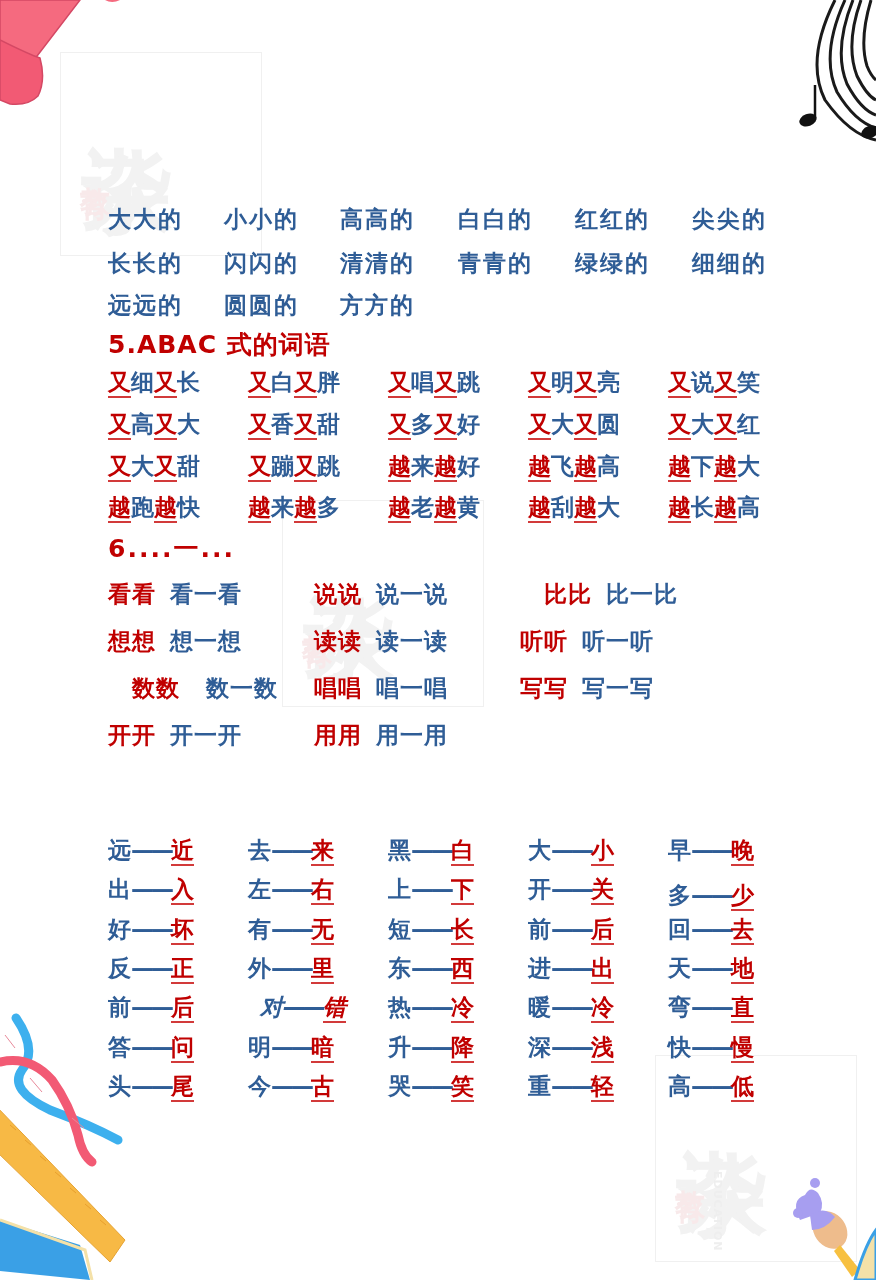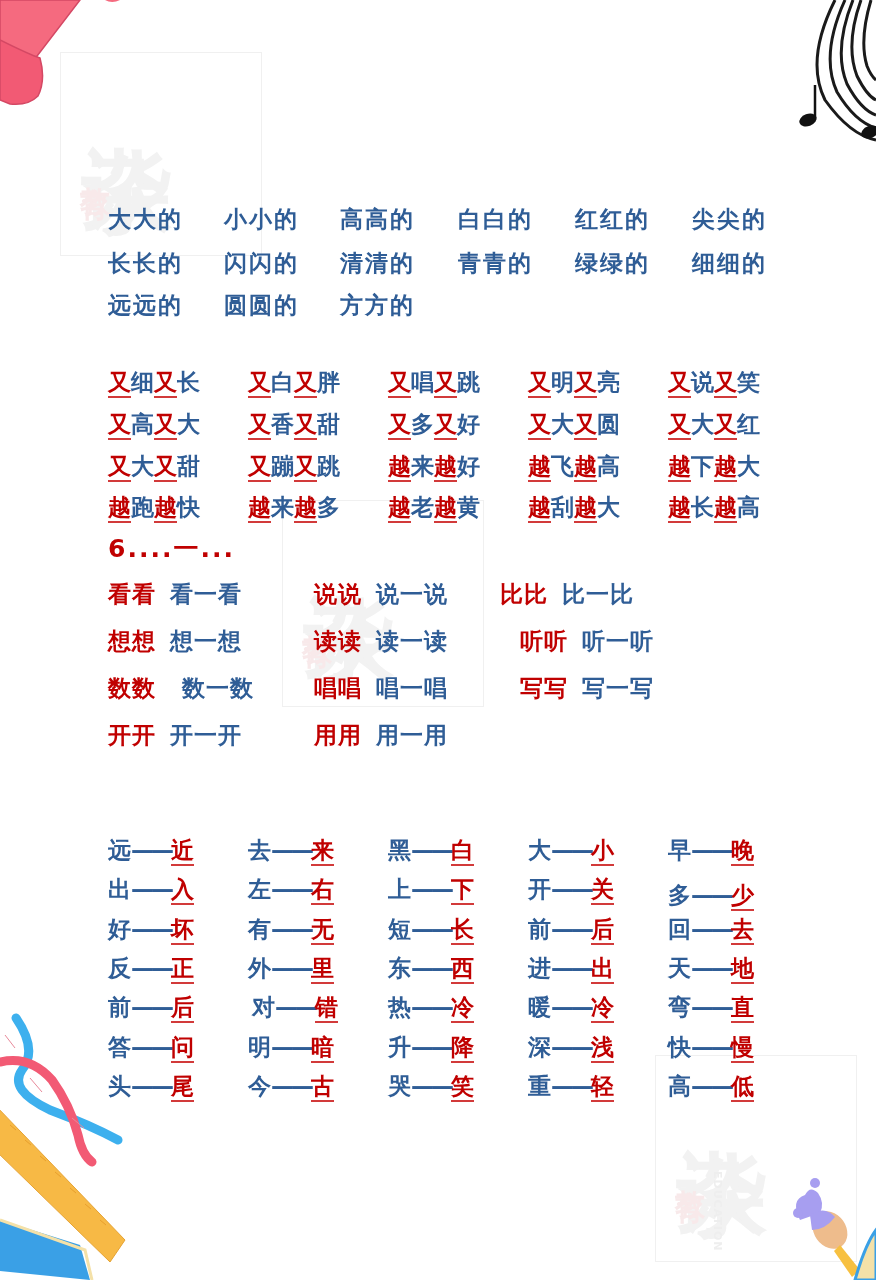--- a/index.html
+++ b/index.html
@@ -121,20 +121,21 @@
         <span class="cell" style="left: 467px; letter-spacing: 2px;">绿绿的</span>
         <span class="cell" style="left: 584px; letter-spacing: 2px;">细细的</span>
       </div>
       <div class="row blue" style="top: 290px;">
         <span class="cell" style="left: 0px; letter-spacing: 2px;">远远的</span>
         <span class="cell" style="left: 116px; letter-spacing: 2px;">圆圆的</span>
         <span class="cell" style="left: 232px; letter-spacing: 2px;">方方的</span>
       </div>
     </div>
 
+  <div class="h-sec" style="left:108px;top:328px;">5.ABAC 式的词语</div>
   <div id="s5">
       <div class="row" style="top: 367px;">
         <span class="cell" style="left: 0px;"><span class="red ul">又</span><span class="blue">细</span><span class="red ul">又</span><span class="blue">长</span></span>
         <span class="cell" style="left: 140px;"><span class="red ul">又</span><span class="blue">白</span><span class="red ul">又</span><span class="blue">胖</span></span>
         <span class="cell" style="left: 280px;"><span class="red ul">又</span><span class="blue">唱</span><span class="red ul">又</span><span class="blue">跳</span></span>
         <span class="cell" style="left: 420px;"><span class="red ul">又</span><span class="blue">明</span><span class="red ul">又</span><span class="blue">亮</span></span>
         <span class="cell" style="left: 560px;"><span class="red ul">又</span><span class="blue">说</span><span class="red ul">又</span><span class="blue">笑</span></span>
       </div>
       <div class="row" style="top: 409px;">
         <span class="cell" style="left: 0px;"><span class="red ul">又</span><span class="blue">高</span><span class="red ul">又</span><span class="blue">大</span></span>
@@ -157,29 +158,29 @@
         <span class="cell" style="left: 420px;"><span class="red ul">越</span><span class="blue">刮</span><span class="red ul">越</span><span class="blue">大</span></span>
         <span class="cell" style="left: 560px;"><span class="red ul">越</span><span class="blue">长</span><span class="red ul">越</span><span class="blue">高</span></span>
       </div>
     </div>
 
   <div class="h-sec" style="left:108px;top:532px;letter-spacing:2px;">6....一...</div>
   <div id="s6">
       <div class="row" style="top: 579px;">
         <span class="cell" style="left: 0px;"><span class="red" style="letter-spacing: 1px;">看看</span><span class="blue" style="margin-left: 14px; letter-spacing: 1px;">看一看</span></span>
         <span class="cell" style="left: 206px;"><span class="red" style="letter-spacing: 1px;">说说</span><span class="blue" style="margin-left: 14px; letter-spacing: 1px;">说一说</span></span>
-        <span class="cell" style="left: 392px;"><span class="red" style="letter-spacing: 1px;">比比</span><span class="blue" style="margin-left: 14px; letter-spacing: 1px;">比一比</span></span>
+        <span class="cell" style="left: 436px;"><span class="red" style="letter-spacing: 1px;">比比</span><span class="blue" style="margin-left: 14px; letter-spacing: 1px;">比一比</span></span>
       </div>
       <div class="row" style="top: 626px;">
         <span class="cell" style="left: 0px;"><span class="red" style="letter-spacing: 1px;">想想</span><span class="blue" style="margin-left: 14px; letter-spacing: 1px;">想一想</span></span>
         <span class="cell" style="left: 206px;"><span class="red" style="letter-spacing: 1px;">读读</span><span class="blue" style="margin-left: 14px; letter-spacing: 1px;">读一读</span></span>
         <span class="cell" style="left: 412px;"><span class="red" style="letter-spacing: 1px;">听听</span><span class="blue" style="margin-left: 14px; letter-spacing: 1px;">听一听</span></span>
       </div>
       <div class="row" style="top: 673px;">
-        <span class="cell" style="left: 0px;"><span class="red" style="letter-spacing: 1px;">数数</span><span class="blue" style="margin-left: 26px; letter-spacing: 1px;">数一数</span></span>
+        <span class="cell" style="left: 0px;"><span class="red" style="letter-spacing: 1px; margin-left: 24px;">数数</span><span class="blue" style="margin-left: 26px; letter-spacing: 1px;">数一数</span></span>
         <span class="cell" style="left: 206px;"><span class="red" style="letter-spacing: 1px;">唱唱</span><span class="blue" style="margin-left: 14px; letter-spacing: 1px;">唱一唱</span></span>
         <span class="cell" style="left: 412px;"><span class="red" style="letter-spacing: 1px;">写写</span><span class="blue" style="margin-left: 14px; letter-spacing: 1px;">写一写</span></span>
       </div>
       <div class="row" style="top: 720px;">
         <span class="cell" style="left: 0px;"><span class="red" style="letter-spacing: 1px;">开开</span><span class="blue" style="margin-left: 14px; letter-spacing: 1px;">开一开</span></span>
         <span class="cell" style="left: 206px;"><span class="red" style="letter-spacing: 1px;">用用</span><span class="blue" style="margin-left: 14px; letter-spacing: 1px;">用一用</span></span>
       </div>
     </div>
 
   <div id="ant">
@@ -197,21 +198,21 @@
       <div class="ant" style="left: 248px; top: 914px;"><span class="blue">有</span><span class="dash">——</span><span class="red ul">无</span></div>
       <div class="ant" style="left: 388px; top: 914px;"><span class="blue">短</span><span class="dash">——</span><span class="red ul">长</span></div>
       <div class="ant" style="left: 528px; top: 914px;"><span class="blue">前</span><span class="dash">——</span><span class="red ul">后</span></div>
       <div class="ant" style="left: 668px; top: 914px;"><span class="blue">回</span><span class="dash">——</span><span class="red ul">去</span></div>
       <div class="ant" style="left: 108px; top: 953px;"><span class="blue">反</span><span class="dash">——</span><span class="red ul">正</span></div>
       <div class="ant" style="left: 248px; top: 953px;"><span class="blue">外</span><span class="dash">——</span><span class="red ul">里</span></div>
       <div class="ant" style="left: 388px; top: 953px;"><span class="blue">东</span><span class="dash">——</span><span class="red ul">西</span></div>
       <div class="ant" style="left: 528px; top: 953px;"><span class="blue">进</span><span class="dash">——</span><span class="red ul">出</span></div>
       <div class="ant" style="left: 668px; top: 953px;"><span class="blue">天</span><span class="dash">——</span><span class="red ul">地</span></div>
       <div class="ant" style="left: 108px; top: 992px;"><span class="blue">前</span><span class="dash">——</span><span class="red ul">后</span></div>
-      <div class="ant" style="left: 252px; top: 992px;"><span class="blue">对</span><span class="dash">——</span><span class="red ul">错</span></div>
+      <div class="ant" style="left: 260px; top: 992px; font-style: italic;"><span class="blue">对</span><span class="dash">——</span><span class="red ul">错</span></div>
       <div class="ant" style="left: 388px; top: 992px;"><span class="blue">热</span><span class="dash">——</span><span class="red ul">冷</span></div>
       <div class="ant" style="left: 528px; top: 992px;"><span class="blue">暖</span><span class="dash">——</span><span class="red ul">冷</span></div>
       <div class="ant" style="left: 668px; top: 992px;"><span class="blue">弯</span><span class="dash">——</span><span class="red ul">直</span></div>
       <div class="ant" style="left: 108px; top: 1032px;"><span class="blue">答</span><span class="dash">——</span><span class="red ul">问</span></div>
       <div class="ant" style="left: 248px; top: 1032px;"><span class="blue">明</span><span class="dash">——</span><span class="red ul">暗</span></div>
       <div class="ant" style="left: 388px; top: 1032px;"><span class="blue">升</span><span class="dash">——</span><span class="red ul">降</span></div>
       <div class="ant" style="left: 528px; top: 1032px;"><span class="blue">深</span><span class="dash">——</span><span class="red ul">浅</span></div>
       <div class="ant" style="left: 668px; top: 1032px;"><span class="blue">快</span><span class="dash">——</span><span class="red ul">慢</span></div>
       <div class="ant" style="left: 108px; top: 1071px;"><span class="blue">头</span><span class="dash">——</span><span class="red ul">尾</span></div>
       <div class="ant" style="left: 248px; top: 1071px;"><span class="blue">今</span><span class="dash">——</span><span class="red ul">古</span></div>

